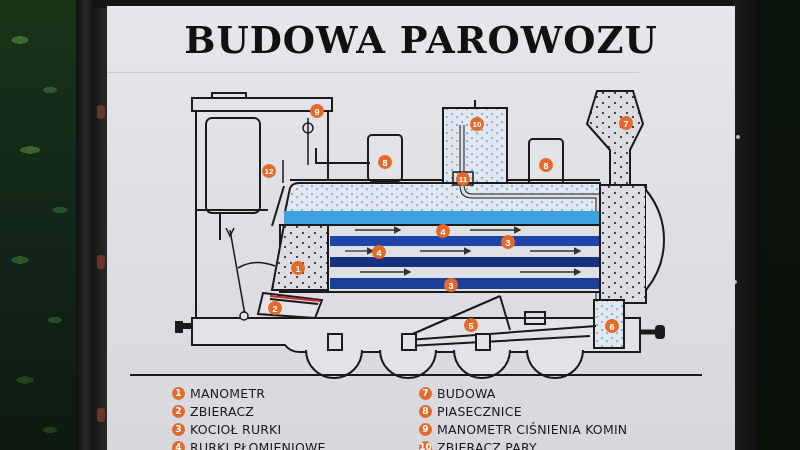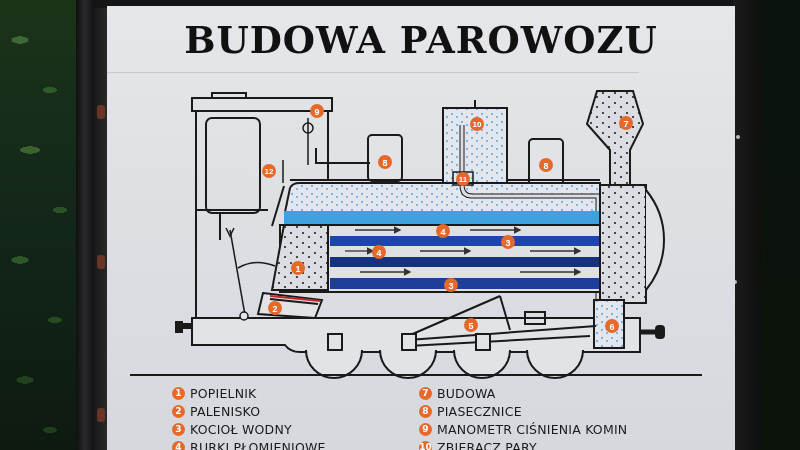--- a/index.html
+++ b/index.html
@@ -222,29 +222,29 @@
           <text x="269" y="174" font-size="8" font-weight="bold" fill="#fff" text-anchor="middle" font-family="Liberation Sans, sans-serif">12</text>
         </g>
     </g>
   </svg>
 
   <div class="hr"></div>
 
   <div class="legend" style="left:65px">
     <div class="item">
         <span class="num">1</span>
-        <span class="lbl">POPIELNIK</span>
+        <span class="lbl">MANOMETR</span>
       </div>
     <div class="item">
         <span class="num">2</span>
-        <span class="lbl">PALENISKO</span>
+        <span class="lbl">ZBIERACZ</span>
       </div>
     <div class="item">
         <span class="num">3</span>
-        <span class="lbl">KOCIOŁ WODNY</span>
+        <span class="lbl">KOCIOŁ RURKI</span>
       </div>
     <div class="item">
         <span class="num">4</span>
         <span class="lbl">RURKI PŁOMIENIOWE</span>
       </div>
   </div>
 
   <div class="legend" style="left:312px">
     <div class="item">
         <span class="num">7</span>

